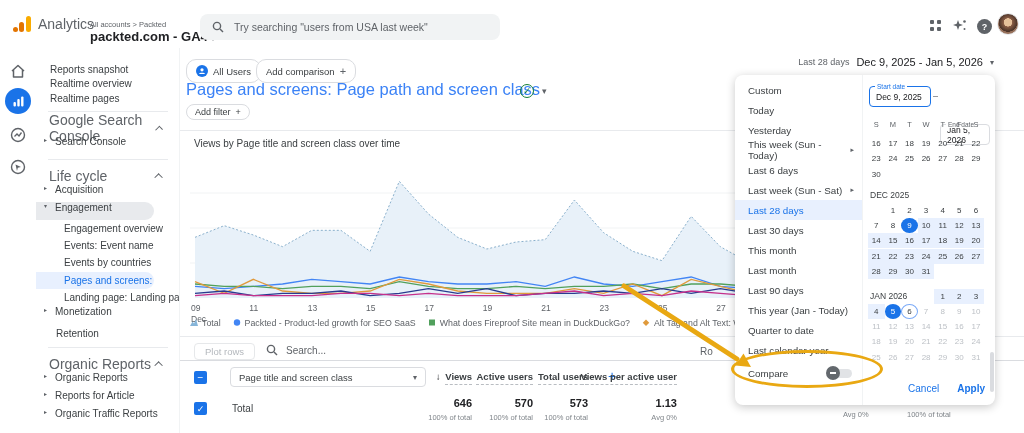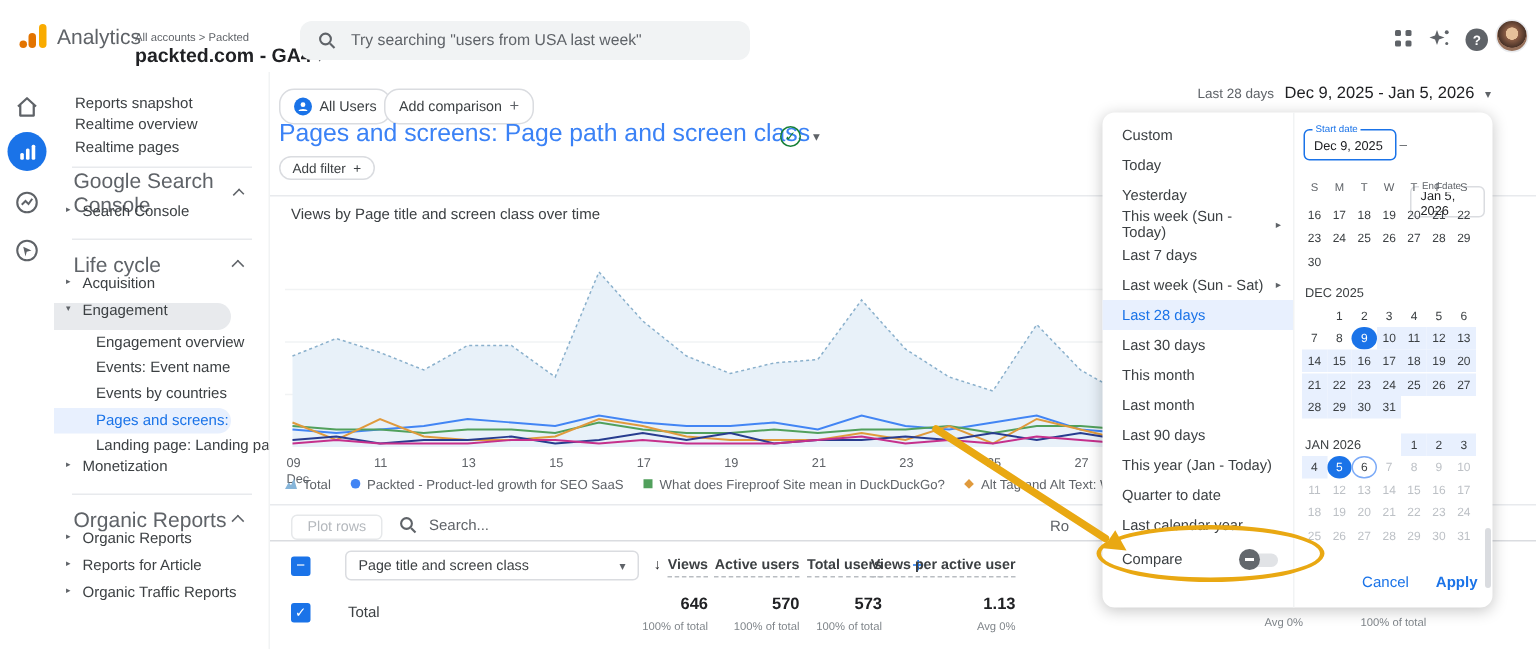--- a/index.html
+++ b/index.html
@@ -216,20 +216,23 @@
       </div>
       <div class="sb-sub row-active">
         <span>Pages and screens: Page p...</span>
       </div>
       <div class="sb-sub">
         <span>Landing page: Landing page</span>
       </div>
       <div class="sb-expand">
         <span class="sb-arrow">▸</span>
         <span>Monetization</span>
+      </div>
+      <div class="sb-plain2">
+        <span>Retention</span>
       </div>
       <div class="sb-div"></div>
       <div class="sb-header">
         <span>Organic Reports</span>
         <span class="sb-chev"></span>
       </div>
       <div class="sb-expand">
         <span class="sb-arrow">▸</span>
         <span>Organic Reports</span>
       </div>
@@ -372,21 +375,21 @@
           <span>Today</span>
         </div>
         <div class="menu-item">
           <span>Yesterday</span>
         </div>
         <div class="menu-item">
           <span>This week (Sun - Today)</span>
           <span class="subarrow">▸</span>
         </div>
         <div class="menu-item">
-          <span>Last 7 days</span>
+          <span>Last 6 days</span>
         </div>
         <div class="menu-item">
           <span>Last week (Sun - Sat)</span>
           <span class="subarrow">▸</span>
         </div>
         <div class="menu-item menu-sel">
           <span>Last 28 days</span>
         </div>
         <div class="menu-item">
           <span>Last 30 days</span>

